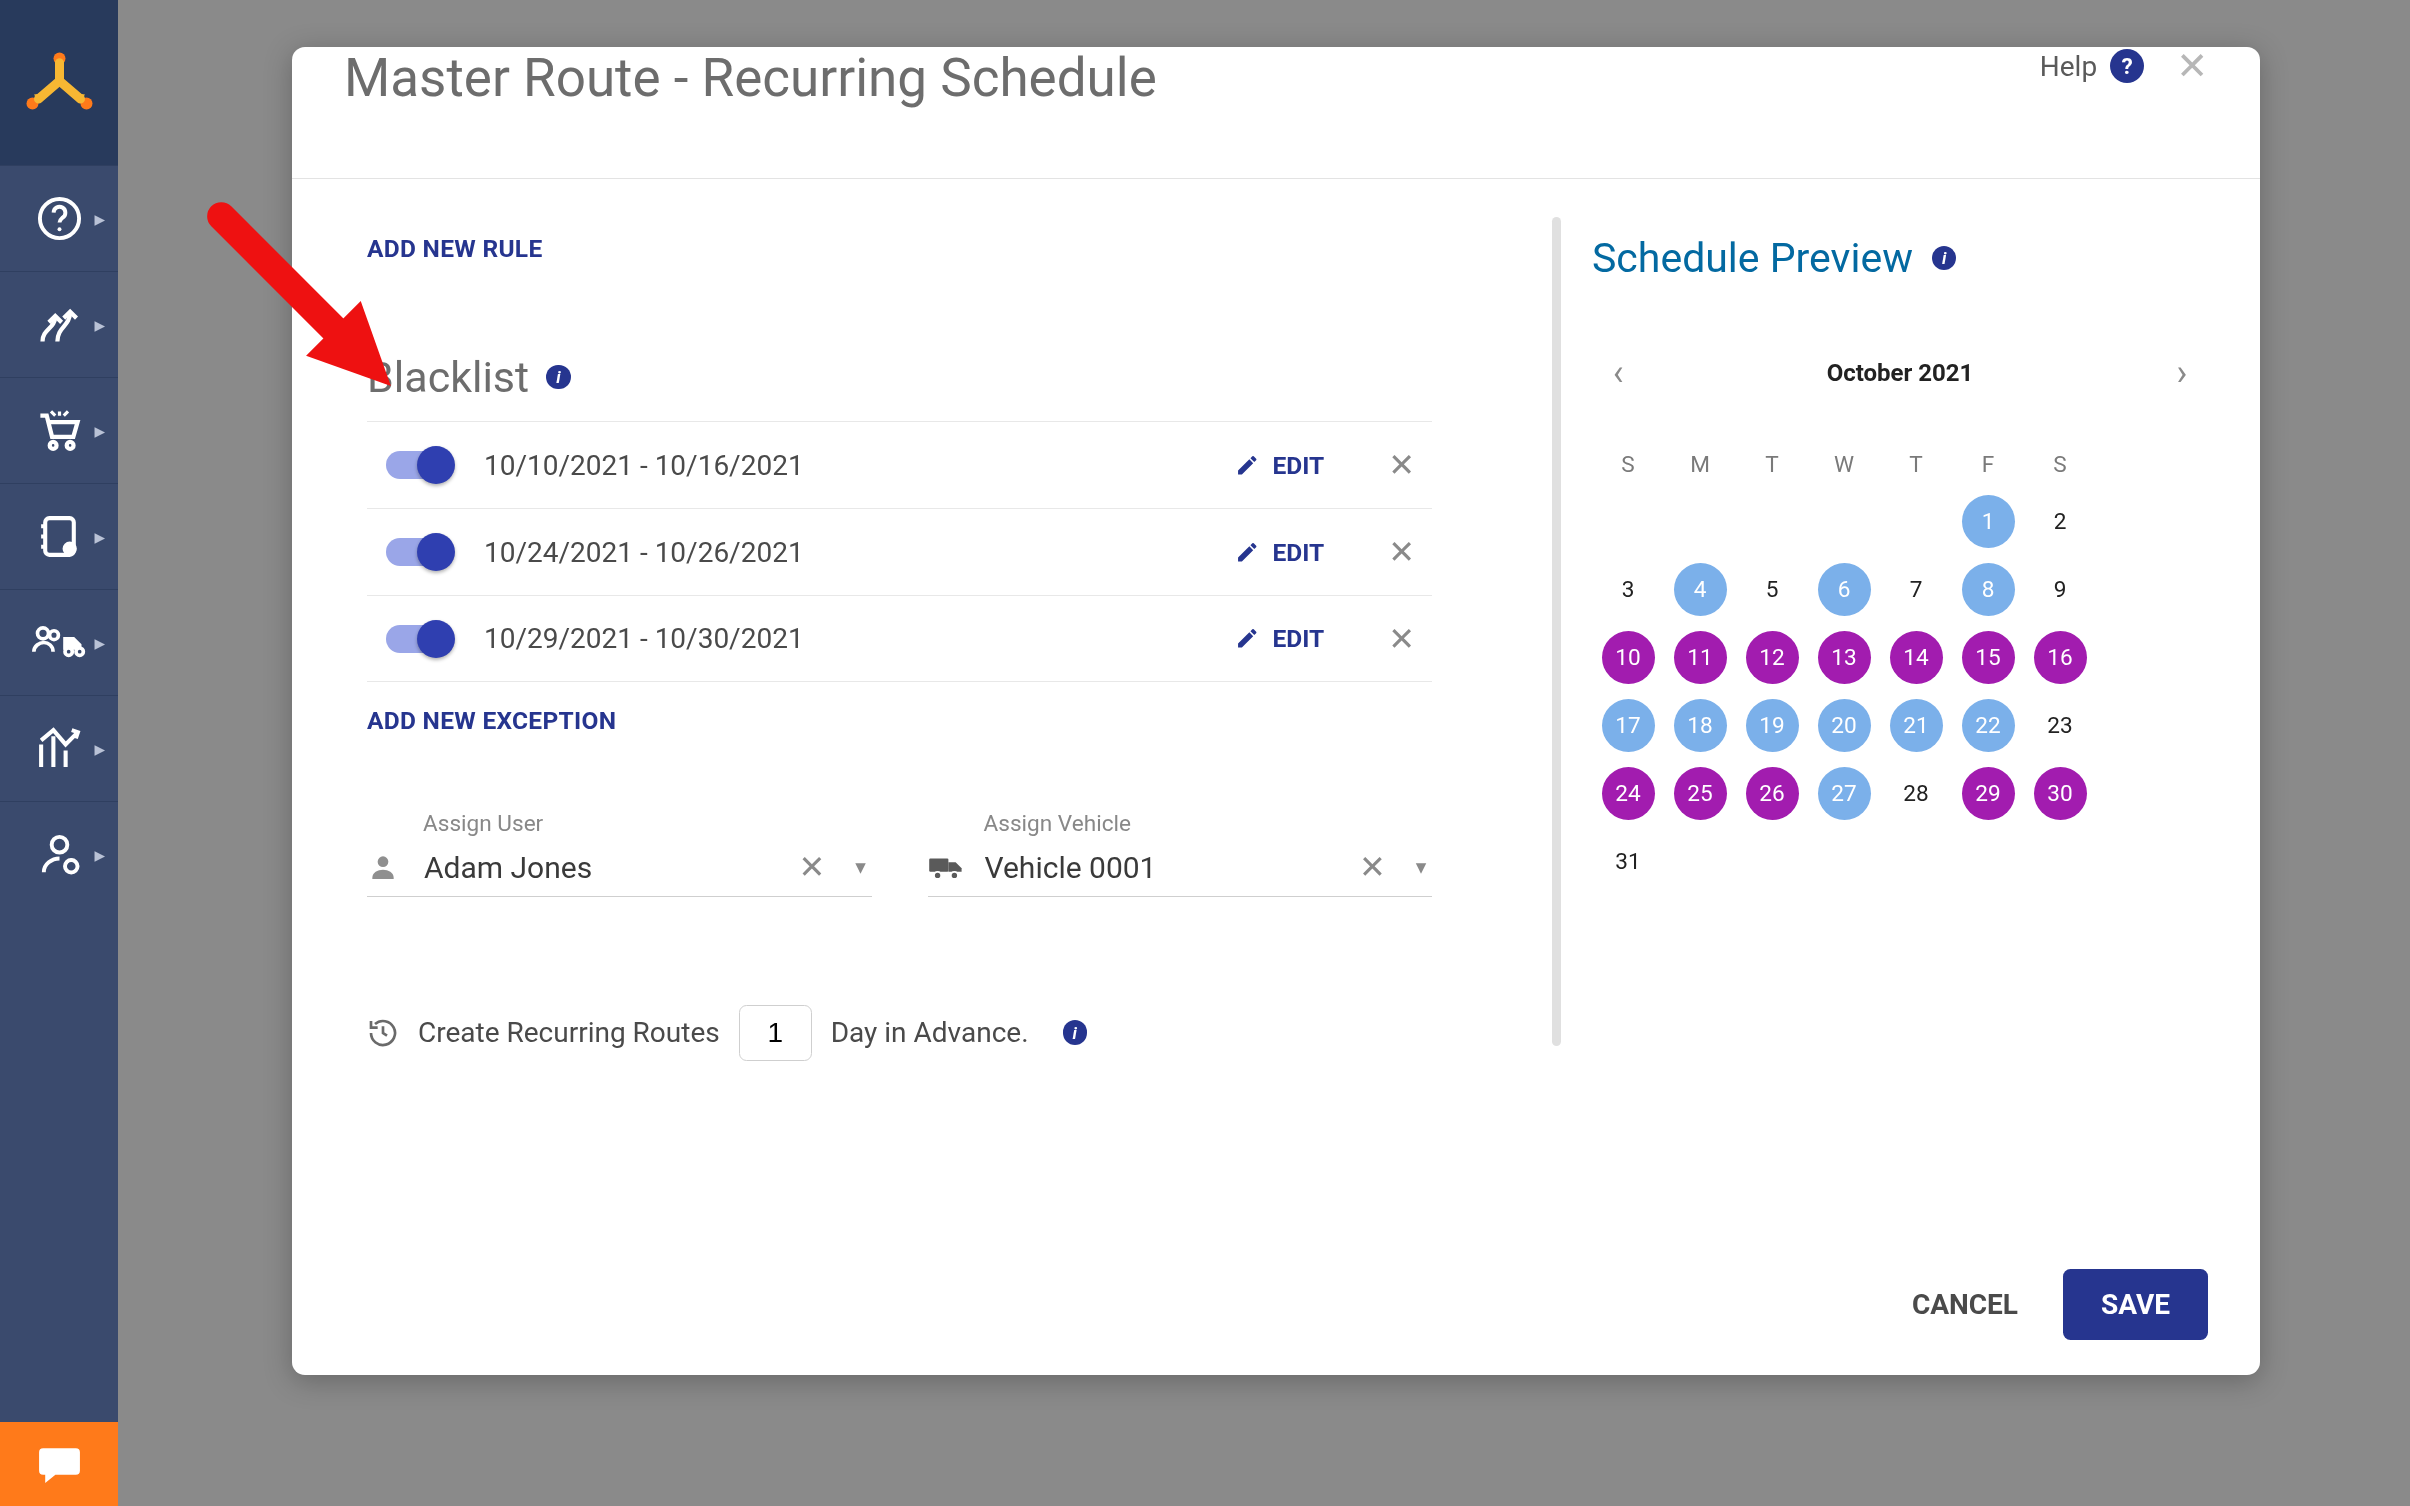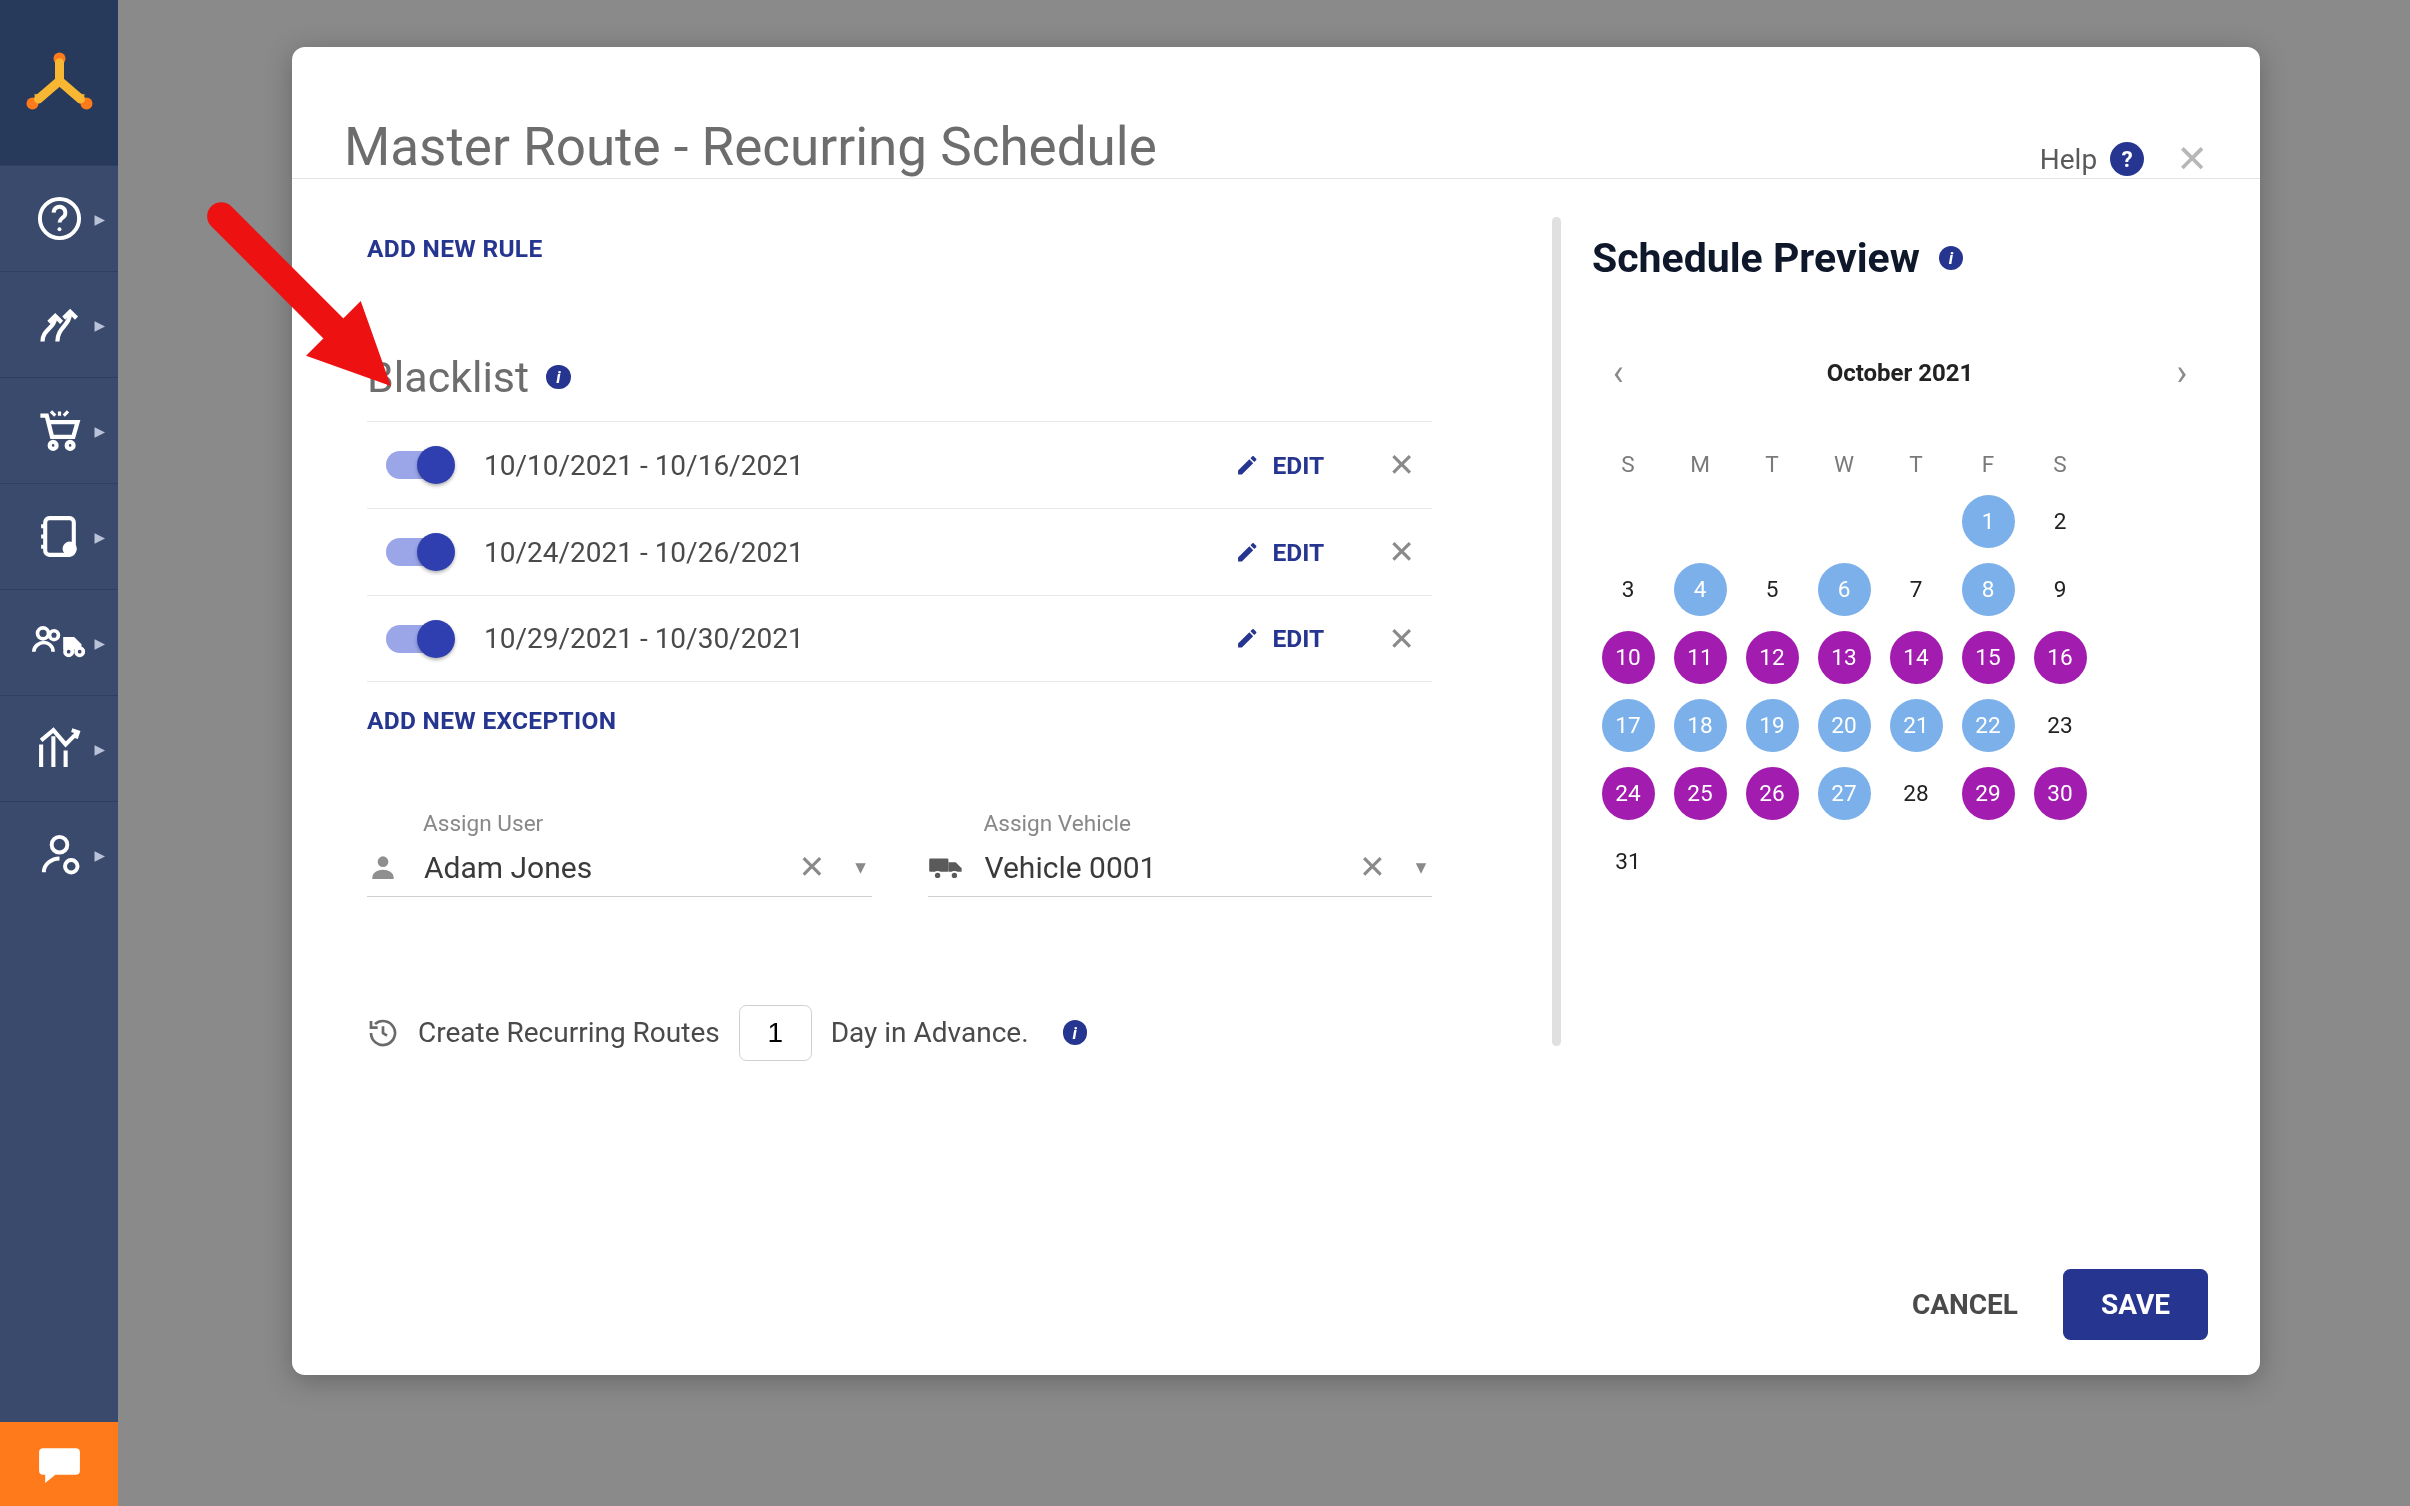--- a/index.html
+++ b/index.html
@@ -18,21 +18,21 @@
   .logo-svg { width: 75px; height: 75px; }
 
   
   .stage { position: relative; flex: 1; }
   .modal {
     position: absolute; left: 174px; top: 47px; width: 1968px; height: 1328px;
     background: #ffffff; border-radius: 13px; box-shadow: 0 5.6px 28px rgba(0,0,0,0.25);
     display: flex; flex-direction: column;
   }
   .modal-header {
-    height: 132px; padding: 0 52px; display: flex; align-items: flex-end; justify-content: space-between;
+    height: 132px; padding: 0 52px; display: flex; align-items: flex-start; justify-content: space-between;
     border-bottom: 0.9px solid #e3e3e3;
   }
   .modal-title { font-size: 53px; font-weight: 400; color: #6d6d6d; }
   .header-right { display: flex; align-items: center; gap: 32px; }
   .help-wrap { display: flex; align-items: center; gap: 13px; color: #5a5a5a; font-size: 28px; cursor: pointer; }
   .help-bubble { width: 34px; height: 34px; border-radius: 50%; background: #26358f; color: #fff; display: flex; align-items: center; justify-content: center; font-size: 22.6px; font-weight: 700; }
   .modal-close { color: #b7b7b7; font-size: 38px; cursor: pointer; line-height: 1; }
 
   .modal-body { flex: 1; display: flex; position: relative; }
   .left-pane { width: 1215px; padding: 55px 75px 0 75px; position: relative; }
@@ -71,21 +71,21 @@
   .assign-value { flex: 1; font-size: 30px; color: #3a3a3a; }
   .assign-clear { color: #8a8a8a; font-size: 32px; cursor: pointer; padding: 0 7.5px; }
   .assign-caret { color: #8a8a8a; font-size: 21px; cursor: pointer; padding: 0 5.6px; }
 
   .advance-row { display: flex; align-items: center; gap: 19px; margin-top: 108px; font-size: 28px; color: #4a4a4a; }
   .advance-row .lead-icon { color: #6a6a6a; }
   .num-input { width: 73px; height: 56px; border: 1.9px solid #cfcfcf; border-radius: 7.5px; text-align: center; font-size: 28px; }
 
   
   .preview-title-row { display: flex; align-items: center; gap: 19px; }
-  .preview-title { font-size: 41px; color: #0f172a; font-weight: 700; }
+  .preview-title { font-size: 41px; color: #0369a1; font-weight: 400; }
 
   .cal-nav { display: flex; align-items: center; justify-content: space-between; margin-top: 66px; padding: 0 11.3px; }
   .cal-nav-btn { color: #8a8a8a; font-size: 36px; cursor: pointer; padding: 3.8px 9.4px; }
   .cal-month { font-size: 24px; font-weight: 700; color: #222; }
 
   .cal-grid { margin-top: 43px; display: grid; grid-template-columns: repeat(7, 72px); gap: 0; }
   .cal-head { font-size: 22.6px; color: #7a7a7a; text-align: center; height: 47px; display: flex; align-items: center; justify-content: center; }
   .cal-cell { height: 68px; display: flex; align-items: center; justify-content: center; }
   .day { width: 53px; height: 53px; border-radius: 50%; display: flex; align-items: center; justify-content: center; font-size: 22.6px; }
   .day.plain { color: #222; }

